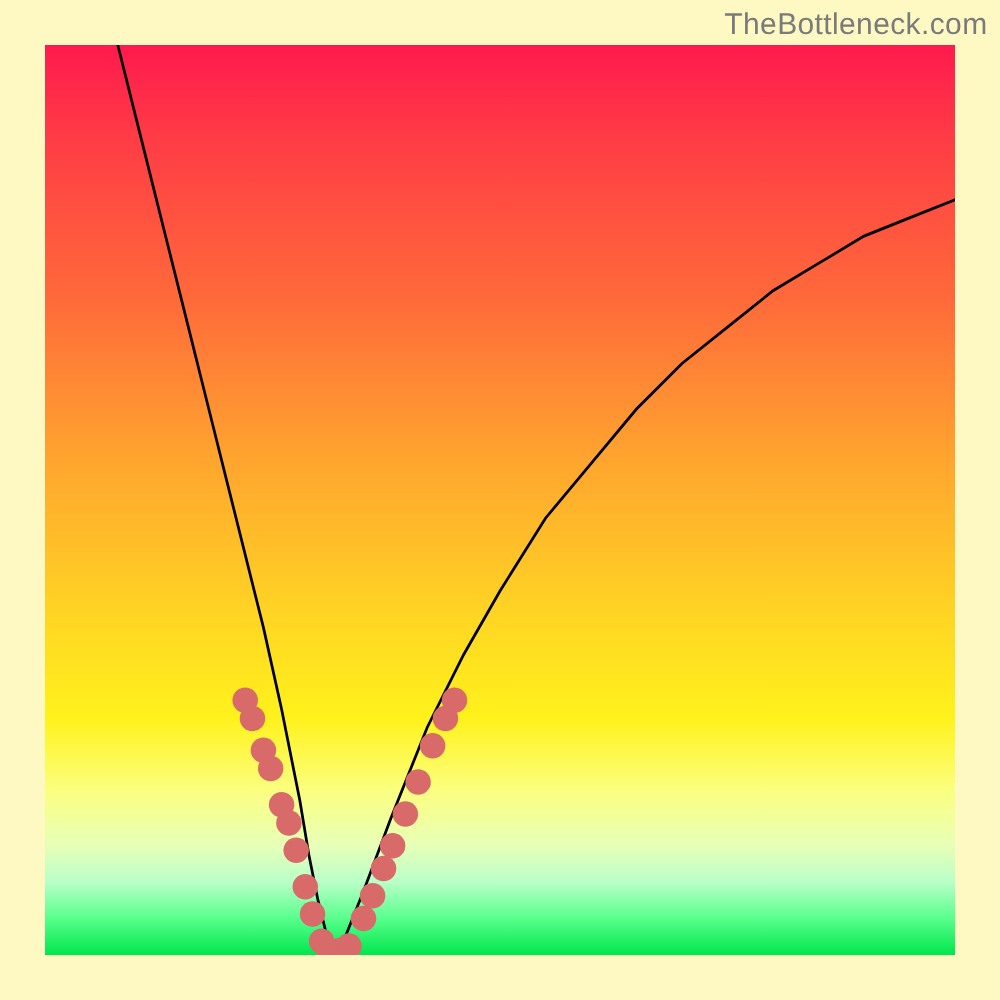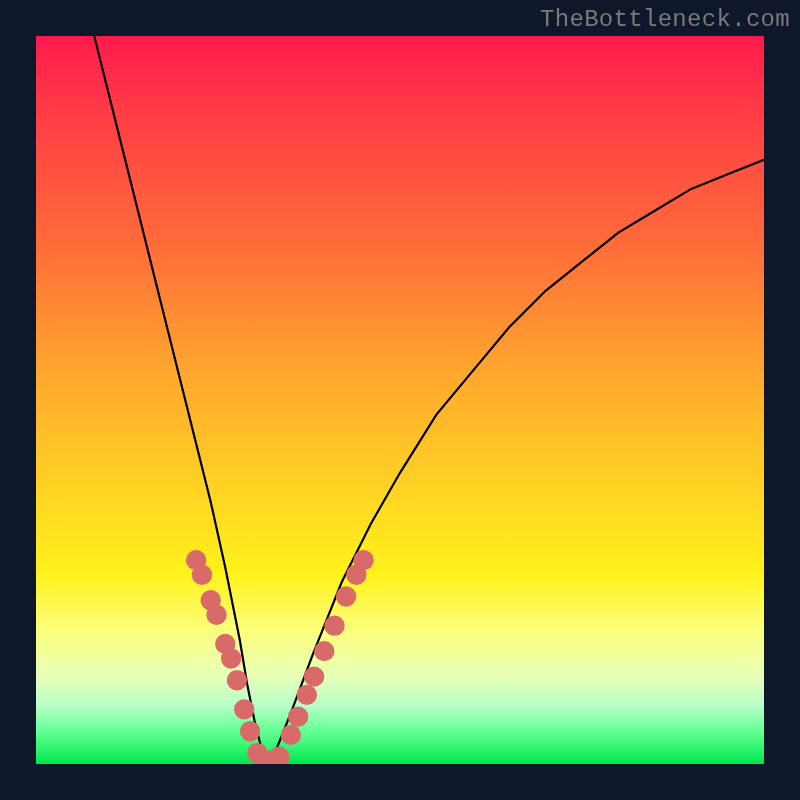--- a/index.html
+++ b/index.html
@@ -7,22 +7,21 @@
     padding: 0;
     width: 800px;
     height: 800px;
     background: #000;
     overflow: hidden;
     font-family: Arial, Helvetica, sans-serif;
   }
   .frame {
     position: absolute;
     inset: 0;
-    background: #0f172a;
-    font-family: Liberation Mono, monospace;
+    background: #fef9c3;
   }
   .plot-area {
     position: absolute;
     left: 36px;
     top: 36px;
     width: 728px;
     height: 728px;
     overflow: hidden;
   }
   .gradient {

